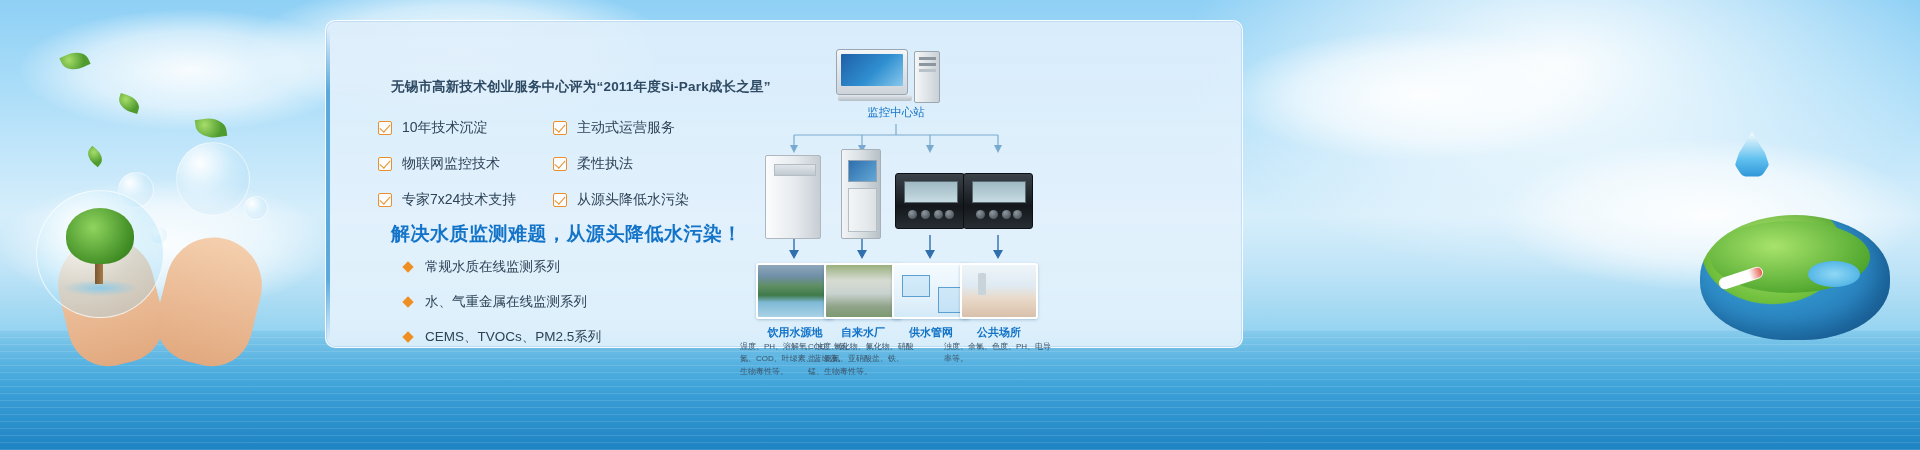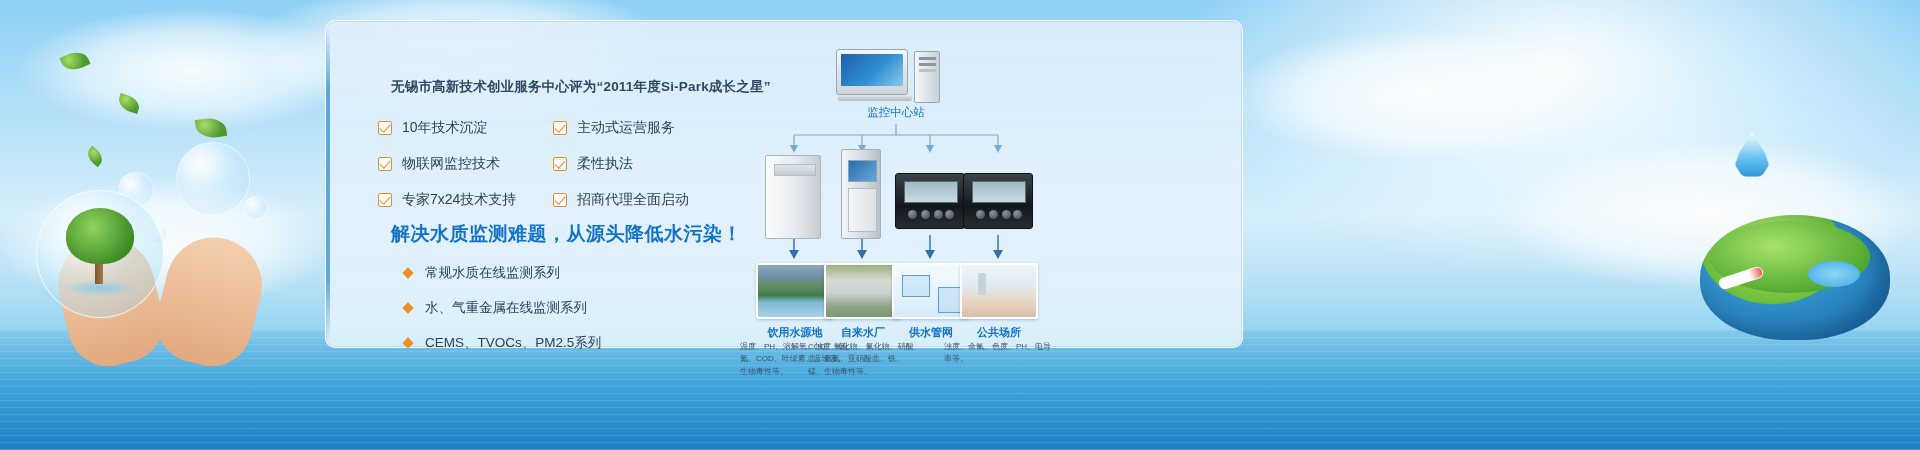--- a/index.html
+++ b/index.html
@@ -144,21 +144,21 @@
   }
   .chk .box::after {
     content: ""; position: absolute; left: 3px; top: 0px; width: 5px; height: 9px;
     border: solid #e8902b; border-width: 0 1.8px 1.8px 0; transform: rotate(42deg);
   }
 
   .subhead {
     position: absolute; left: 65px; top: 200px;
     font-size: 19px; font-weight: bold; color: #1273c8; letter-spacing: .5px;
   }
-  .bullets { position: absolute; left: 78px; top: 243px; }
+  .bullets { position: absolute; left: 78px; top: 237px; }
   .bul { display: flex; align-items: center; font-size: 13.5px; color: #2d4357; margin-bottom: 17px; }
   .bul .dia {
     width: 8px; height: 8px; margin-right: 13px; flex: none;
     background: #ef8f22; transform: rotate(45deg);
   }
 
   
   .diagram { position: absolute; left: 430px; top: 8px; width: 470px; height: 318px; }
 
   .pc { position: absolute; left: 80px; top: 20px; width: 120px; height: 58px; }
@@ -323,21 +323,21 @@
     <div class="chk">
       <span class="box"></span>
       <span>柔性执法</span>
     </div>
     <div class="chk">
       <span class="box"></span>
       <span>专家7x24技术支持</span>
     </div>
     <div class="chk">
       <span class="box"></span>
-      <span>招商代理全面启动</span>
+      <span>从源头降低水污染</span>
     </div>
   </div>
 
   <div class="subhead">解决水质监测难题，从源头降低水污染！</div>
 
   <div class="bullets">
     <div class="bul">
       <span class="dia"></span>
       <span>常规水质在线监测系列</span>
     </div>

